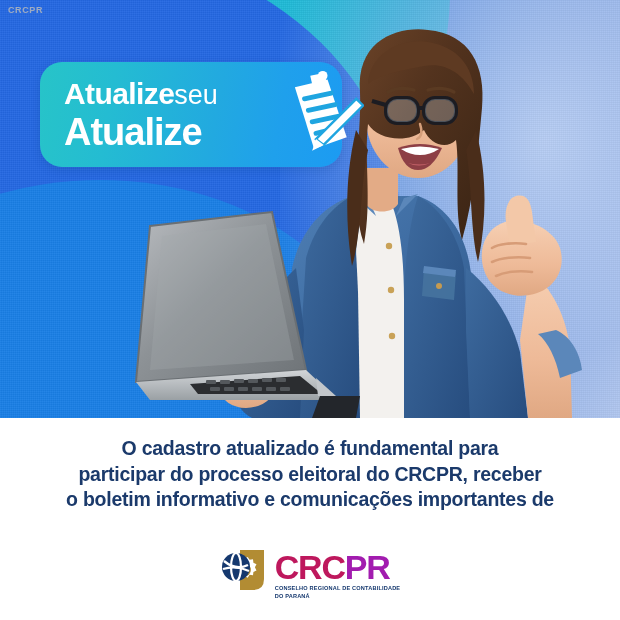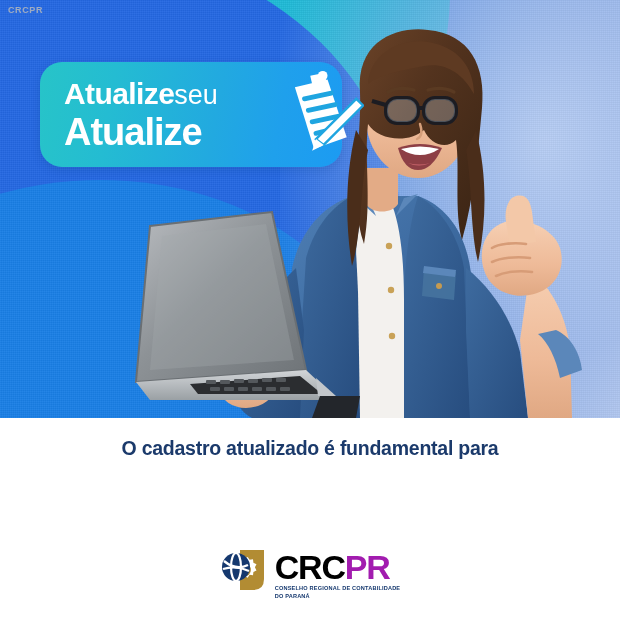--- a/index.html
+++ b/index.html
@@ -79,21 +79,21 @@
   }
   .body-copy div { white-space:nowrap; }
 
   .logo-wrap {
     position:absolute; left:0; top:131px; width:620px;
     display:flex; align-items:flex-start; justify-content:center; gap:9px;
   }
   .logo-mark { width:46px; height:42px; flex:0 0 auto; }
   .logo-txt { position:relative; padding-top:1px; }
   .logo-word { font-size:34px; font-weight:800; letter-spacing:-1.2px; line-height:34px; }
-  .logo-word .crc { color:#000000; }
+  .logo-word .crc { color:#be185d; }
   .logo-word .pr  { color:#a21caf; }
   .logo-sub {
     margin-top:1px; font-size:5.6px; font-weight:700; letter-spacing:.18px;
     color:#15386e; line-height:7px; text-transform:uppercase;
   }
 </style>
 </head>
 <body>
 
 <div class="poster">
@@ -257,20 +257,22 @@
         </g>
       </svg>
     </div>
 
     <div class="watermark">CRCPR</div>
   </div>
 
   <div class="bottom">
     <div class="body-copy">
       <div>O cadastro atualizado é fundamental para</div>
+      <div>participar do processo eleitoral do CRCPR, receber</div>
+      <div>o boletim informativo e comunicações importantes de</div>
     </div>
 
     <div class="logo-wrap">
       <svg class="logo-mark" viewBox="0 0 46 42">
         <path d="M20 1 L44 1 L44 30 Q44 41 33 41 L20 41 Z" fill="#b28c33"></path>
         <path d="M24.5 9.5 l3.2-1.6 1.9 2.9 3.4-.5 .4 3.4 3.1 1.5-1.6 3.1 1.6 3.1-3.1 1.5-.4 3.4-3.4-.5-1.9 2.9-3.2-1.6-3.2 1.6-1.9-2.9-3.4 .5-.4-3.4-3.1-1.5 1.6-3.1-1.6-3.1 3.1-1.5 .4-3.4 3.4 .5 1.9-2.9 Z" fill="#ffffff"></path>
         <circle cx="24.5" cy="21" r="6.4" fill="#b28c33"></circle>
         <circle cx="16" cy="18" r="14" fill="#15386e"></circle>
         <path d="M4 12 Q16 22 28 16" stroke="#ffffff" stroke-width="2.4" fill="none"></path>
         <path d="M3 20 Q16 16 29 22" stroke="#ffffff" stroke-width="2.2" fill="none"></path>

